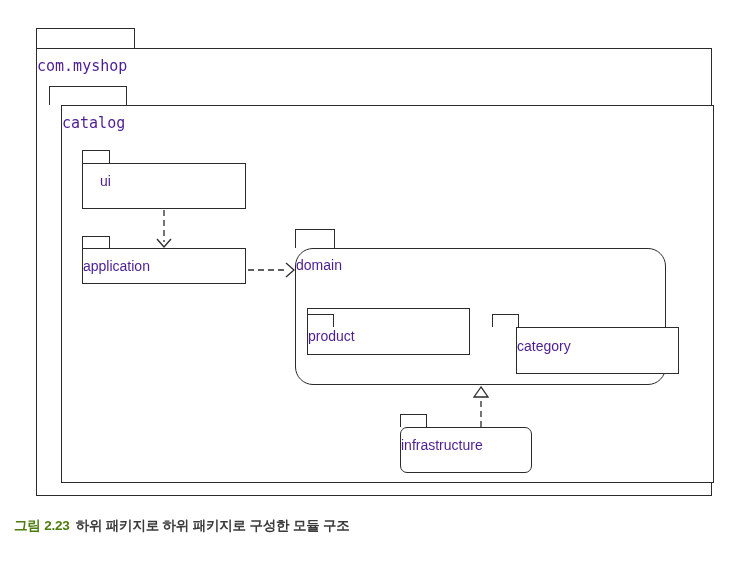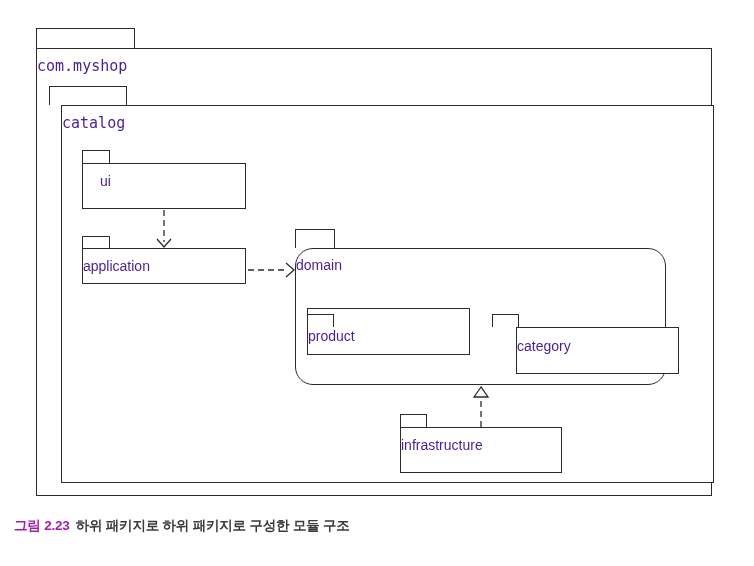--- a/index.html
+++ b/index.html
@@ -61,21 +61,21 @@
   #pkg-ui-body         { left: 82px;  top: 163px; width: 164px; height: 46px; padding-top: 9px; padding-left: 17px; }
   #pkg-application-tab { left: 82px;  top: 236px; width: 28px;  height: 12px; }
   #pkg-application-body{ left: 82px;  top: 248px; width: 164px; height: 36px; padding-top: 9px; }
   #pkg-domain-tab      { left: 295px; top: 229px; width: 40px;  height: 19px; }
   #pkg-domain-body     { left: 295px; top: 248px; width: 371px; height: 137px; padding-top: 8px; border-radius: 18px; }
   #pkg-product-tab     { left: 307px; top: 314px; width: 27px;  height: 13px; }
   #pkg-product-body    { left: 307px; top: 308px; width: 163px; height: 47px; padding-top: 19px; }
   #pkg-category-tab    { left: 492px; top: 314px; width: 27px;  height: 13px; }
   #pkg-category-body   { left: 492px; top: 327px; width: 163px; height: 47px; padding-top: 10px; margin-left: 24px; }
   #pkg-infrastructure-tab  { left: 400px; top: 414px; width: 27px; height: 13px; }
-  #pkg-infrastructure-body { left: 400px; top: 427px; width: 162px; height: 46px; padding-top: 9px; }
+  #pkg-infrastructure-body { left: 400px; top: 427px; width: 132px; height: 46px; padding-top: 9px; border-radius: 7px; }
 
   #connector-layer {
     position: absolute;
     left: 0; top: 0;
     width: 754px; height: 566px;
     z-index: 9;
     pointer-events: none;
   }
   #connector-layer line, #connector-layer polyline {
     stroke: #2b2b2b;
@@ -87,21 +87,21 @@
   #caption {
     position: absolute;
     left: 14px;
     top: 517px;
     font-size: 13.5px;
     font-weight: bold;
     color: #3a3a3a;
     letter-spacing: -0.2px;
   }
   #caption .caption-label {
-    color: #a21caf;
+    color: #4d7c0f;
     margin-right: 6px;
   }
 </style>
 </head>
 <body>
 
 <div id="canvas">
 
   <div id="pkg-root-tab" class="pkg-tab tabz1"></div>
   <div id="pkg-root-body" class="pkg-body z1">

